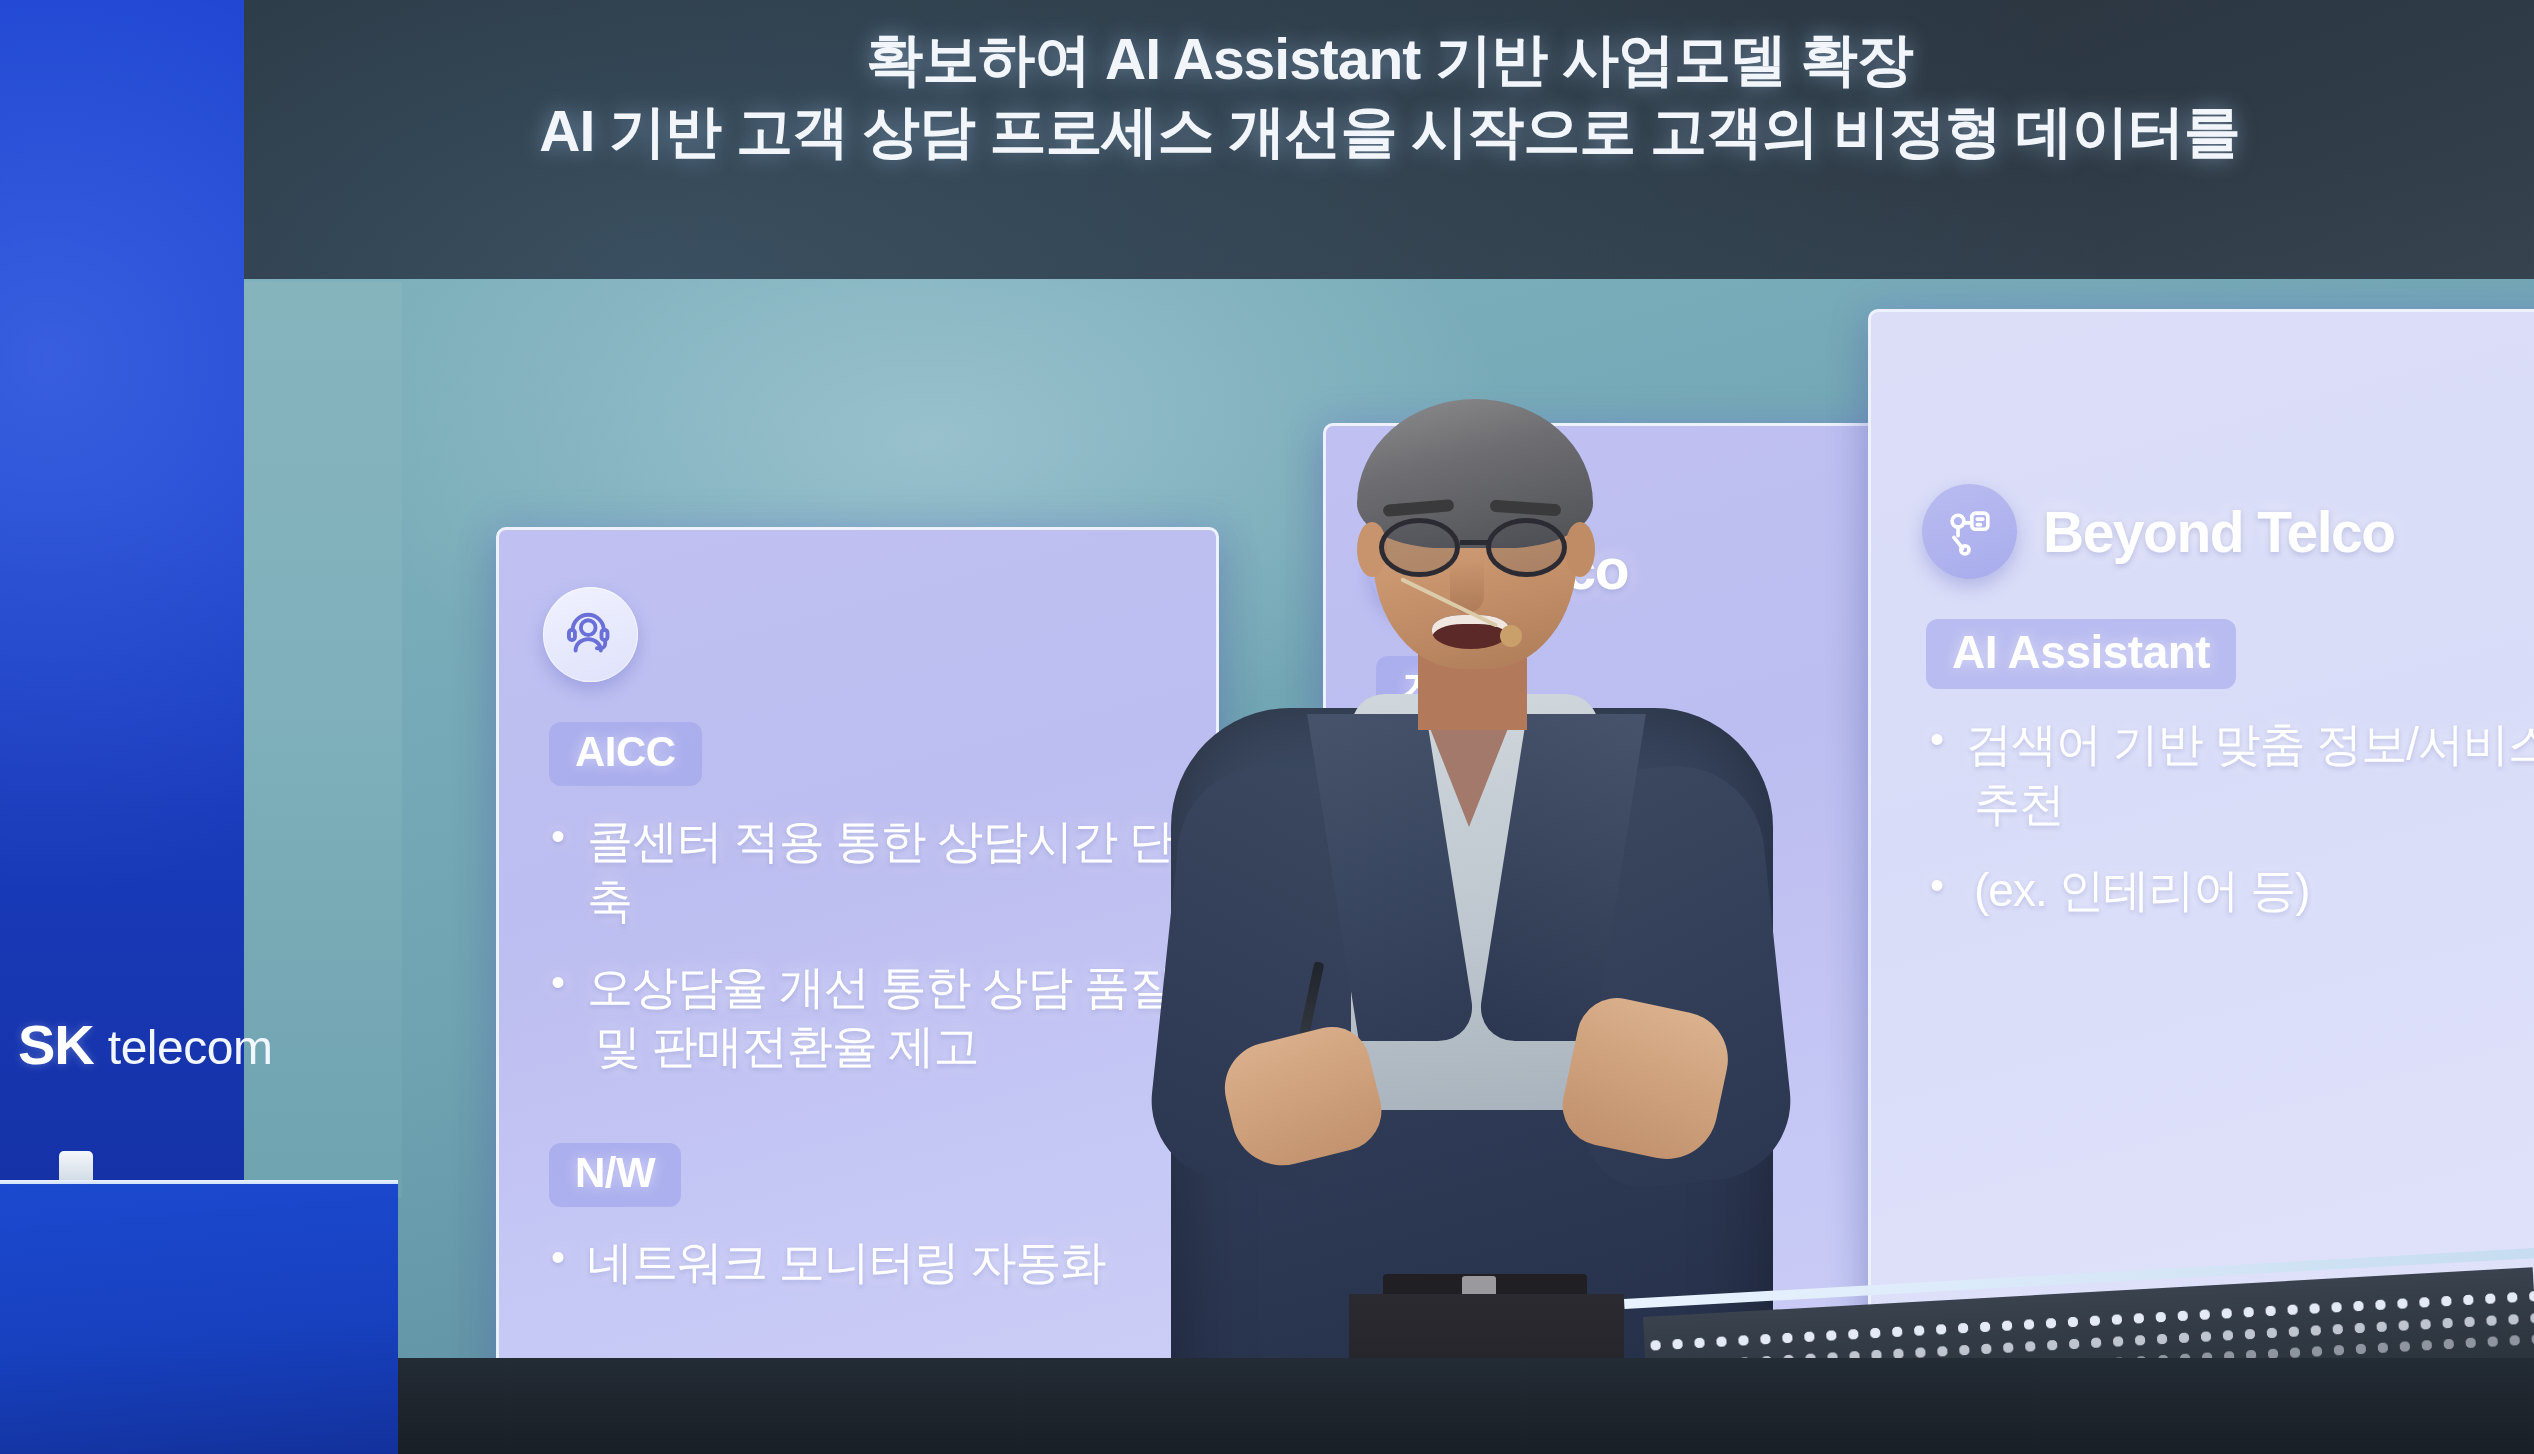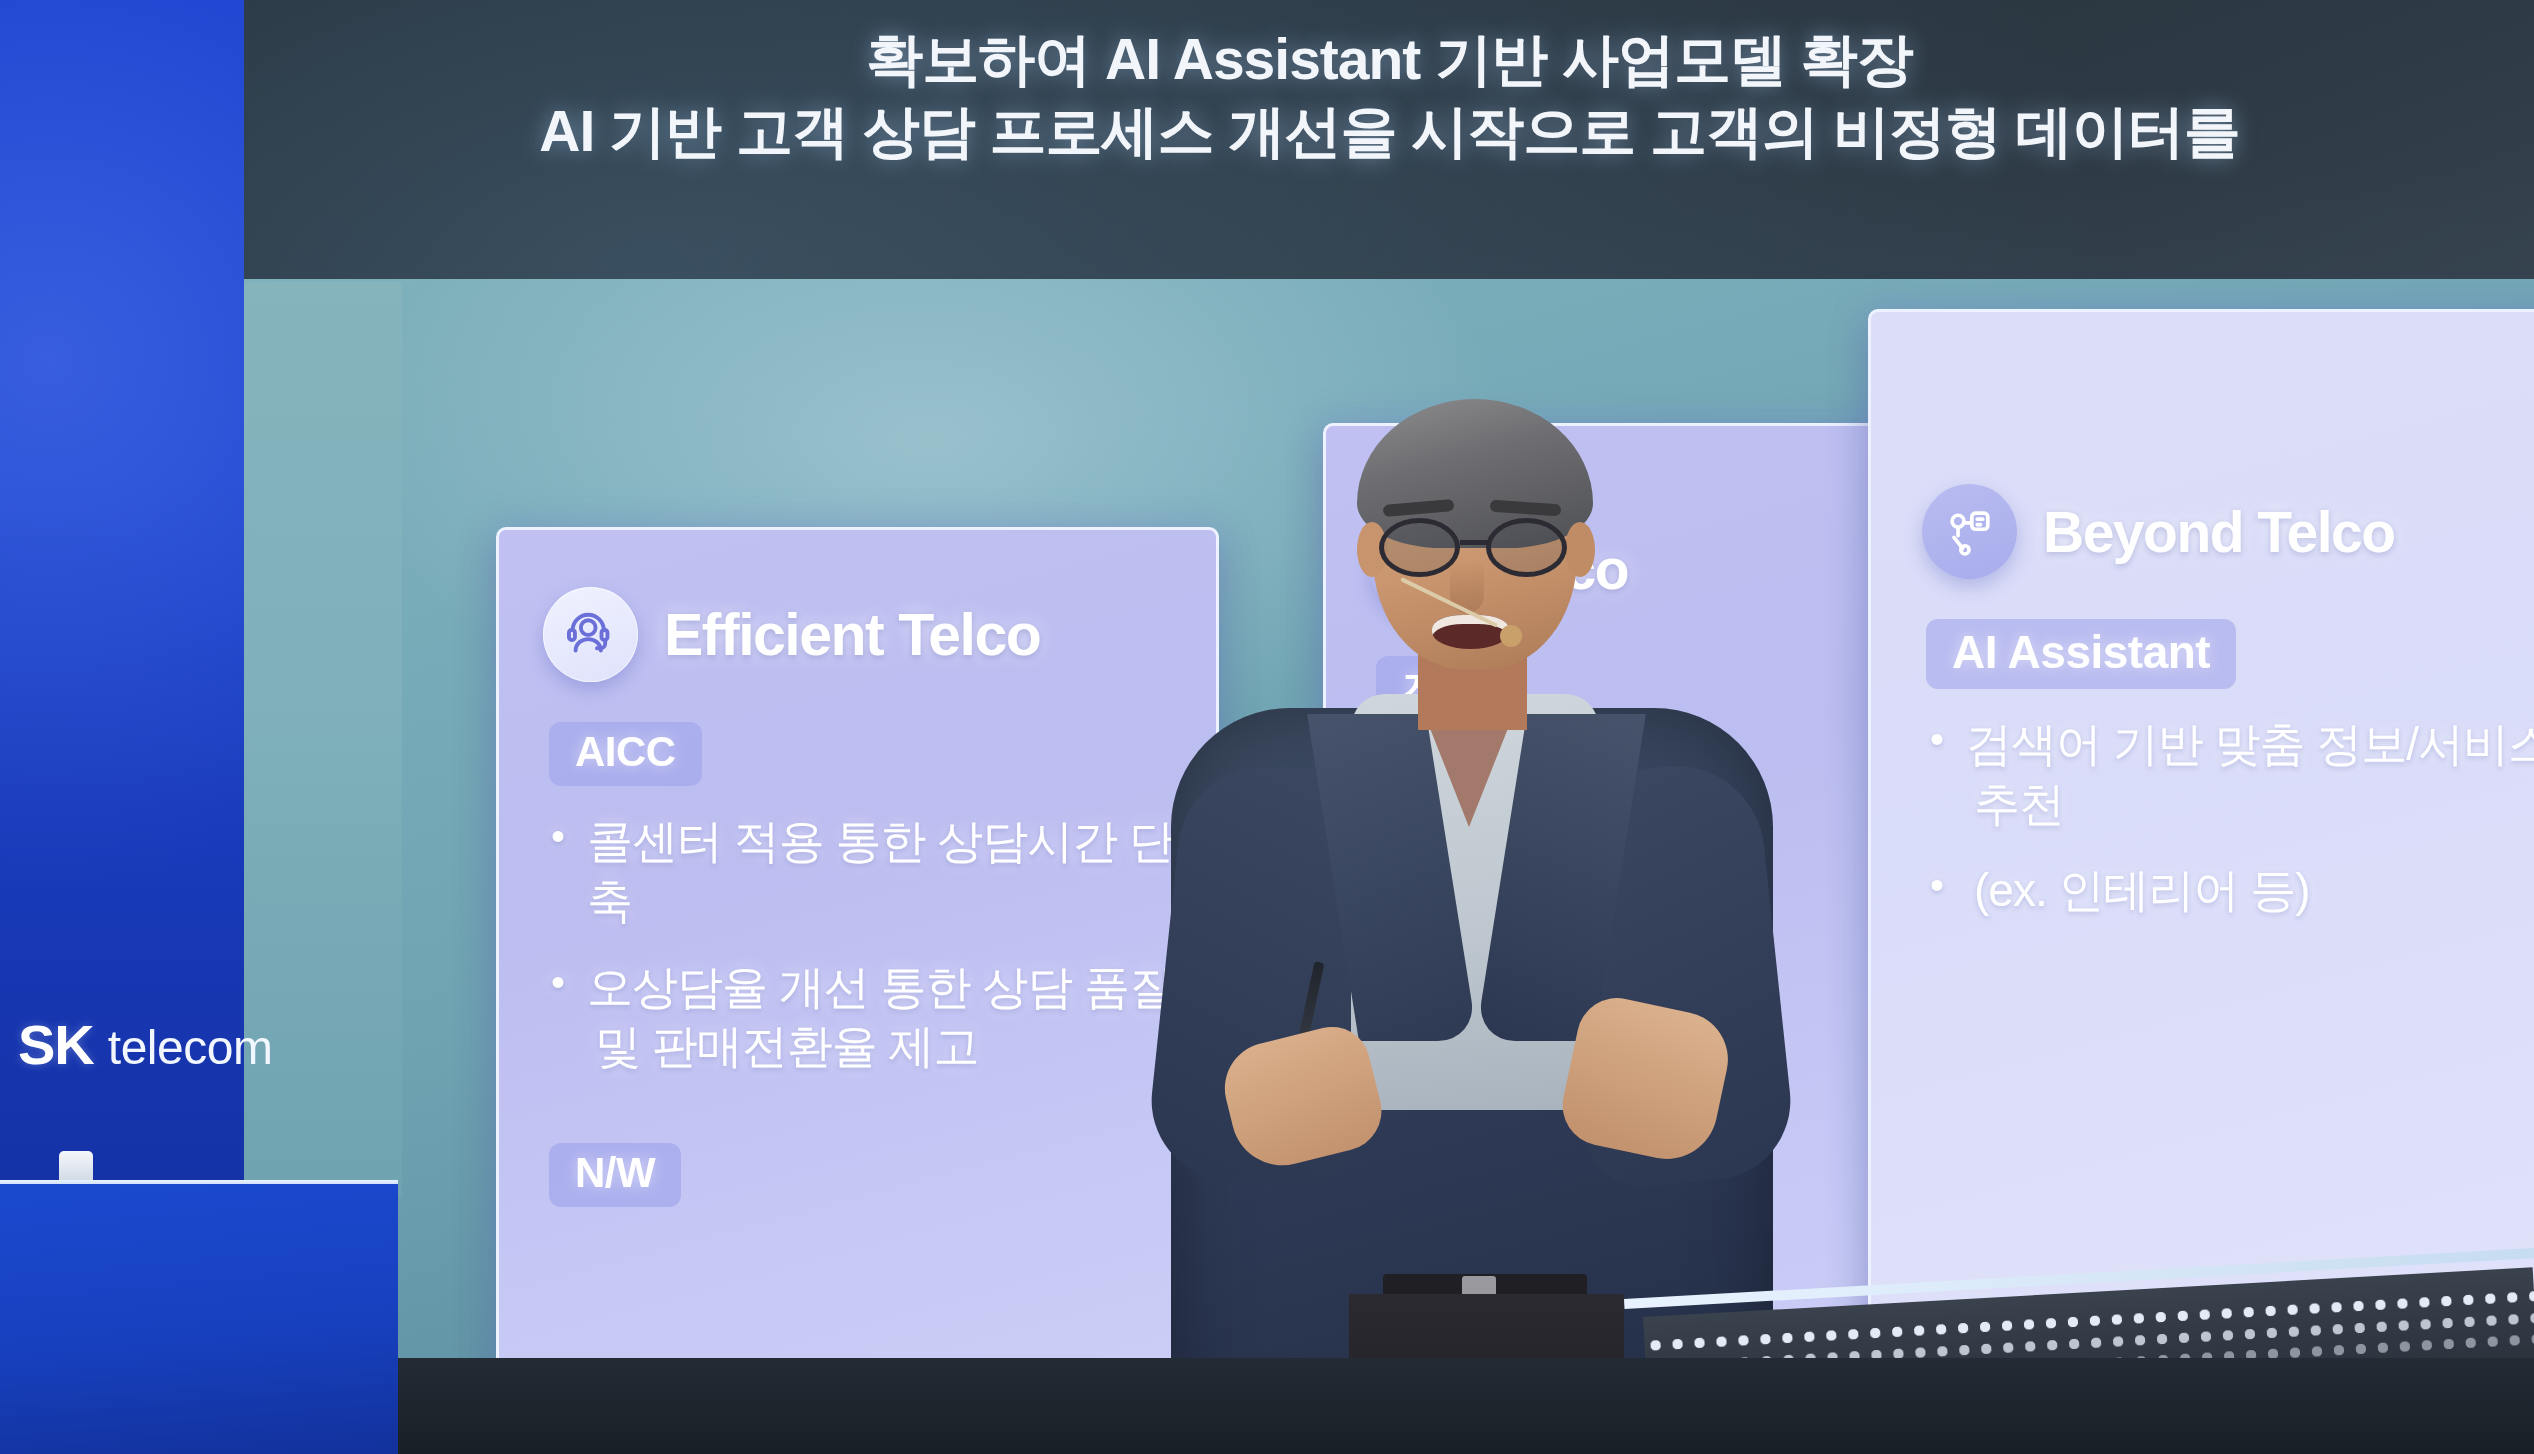--- a/index.html
+++ b/index.html
@@ -224,35 +224,39 @@
           <div class="head-icon">
             <svg viewBox="0 0 24 24" fill="none" stroke="#6b70d8" stroke-width="1.7" stroke-linecap="round">
               <circle cx="11" cy="9" r="3.2"></circle>
               <path d="M5.5 19c0-3 2.6-5 5.5-5s5.5 2 5.5 5"></path>
               <path d="M4.2 10.2a6.8 6.8 0 0 1 13.6 0"></path>
               <rect x="2.6" y="10" width="2.6" height="4.4" rx="1.2"></rect>
               <rect x="16.8" y="10" width="2.6" height="4.4" rx="1.2"></rect>
               <path d="M18.4 14.6v1.4a2 2 0 0 1-2 2h-1.6"></path>
             </svg>
           </div>
-          <div class="card-title">Efficient Telco</div>
         </div>
 
         <div class="badge">AICC</div>
         <div class="bullets">
           <div class="bullet">
             <span>콜센터 적용 통한 상담시간 단축</span>
           </div>
           <div class="bullet">
             <span>오상담율 개선 통한 상담 품질</span>
             <span class="cont">및 판매전환율 제고</span>
           </div>
         </div>
 
         <div class="badge">N/W</div>
+        <div class="bullets">
+          <div class="bullet">
+            <span>네트워크 모니터링 자동화</span>
+          </div>
+        </div>
 
         
       </div>
 
       <div class="card card-2">
         <div class="card-head">
           <div class="head-icon">
             <svg viewBox="0 0 24 24" fill="none" stroke="#ffffff" stroke-width="1.6" stroke-linecap="round">
               <rect x="3" y="4" width="11" height="9" rx="2.2"></rect>
               <path d="M6.5 16.5 6.5 13"></path>

